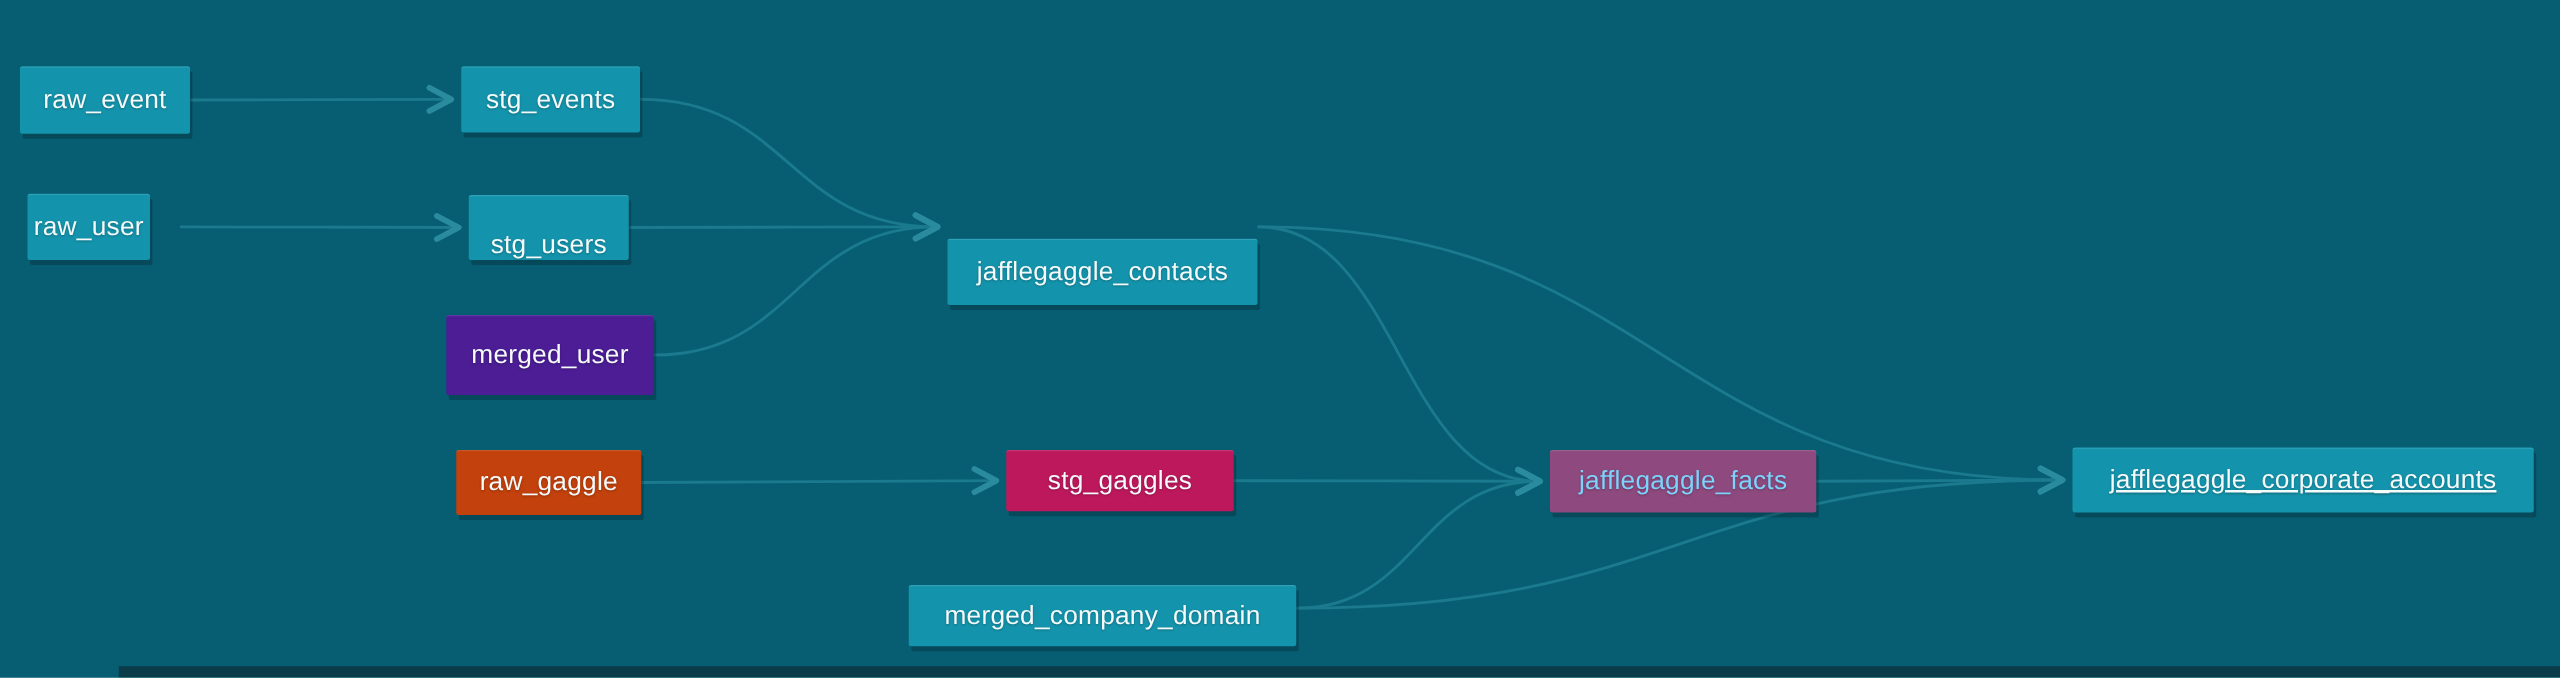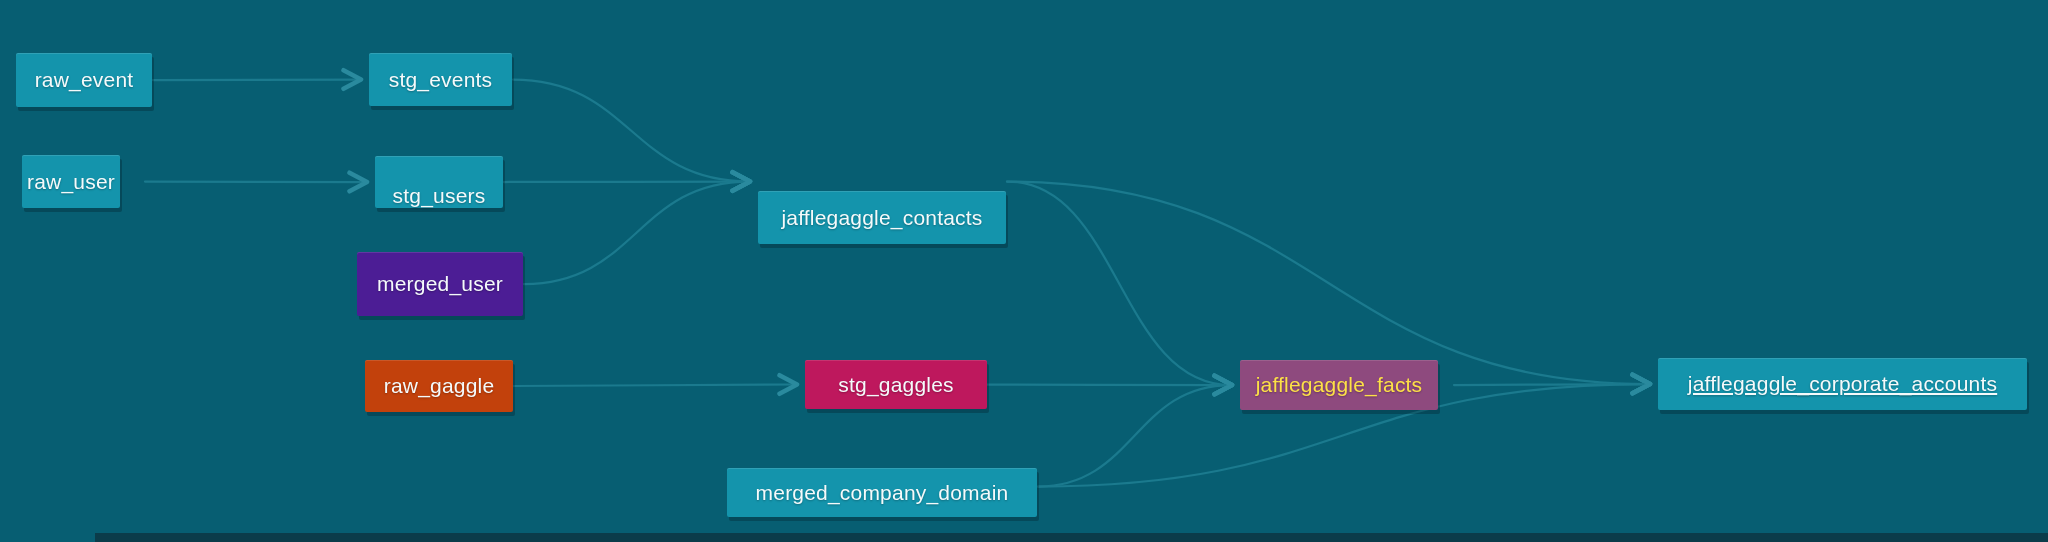--- a/index.html
+++ b/index.html
@@ -88,21 +88,21 @@
     </div>
       <div class="node" style="left: 758px; top: 155px; width: 248px; height: 53px; background: rgb(20, 148, 172); color: rgb(245, 250, 251); margin-top: 36px;">
       <span class="label">jafflegaggle_contacts</span>
     </div>
       <div class="node" style="left: 365px; top: 360px; width: 148px; height: 52px; background: #c2410c; color: rgb(245, 250, 251);">
       <span class="label">raw_gaggle</span>
     </div>
       <div class="node" style="left: 805px; top: 360px; width: 182px; height: 49px; background: #be185d; color: rgb(245, 250, 251);">
       <span class="label">stg_gaggles</span>
     </div>
-      <div class="node" style="left: 1240px; top: 360px; width: 198px; height: 50px; background: rgb(142, 74, 126); color: #fde047;">
+      <div class="node" style="left: 1240px; top: 360px; width: 213px; height: 50px; background: rgb(142, 74, 126); color: #7dd3fc;">
       <span class="label">jafflegaggle_facts</span>
     </div>
       <div class="node" style="left: 727px; top: 468px; width: 310px; height: 49px; background: rgb(20, 148, 172); color: rgb(245, 250, 251);">
       <span class="label">merged_company_domain</span>
     </div>
       <div class="node" style="left: 1658px; top: 358px; width: 369px; height: 52px; background: rgb(20, 148, 172); color: rgb(245, 250, 251); text-decoration: underline;">
       <span class="label">jafflegaggle_corporate_accounts</span>
     </div>
     </div>
 

